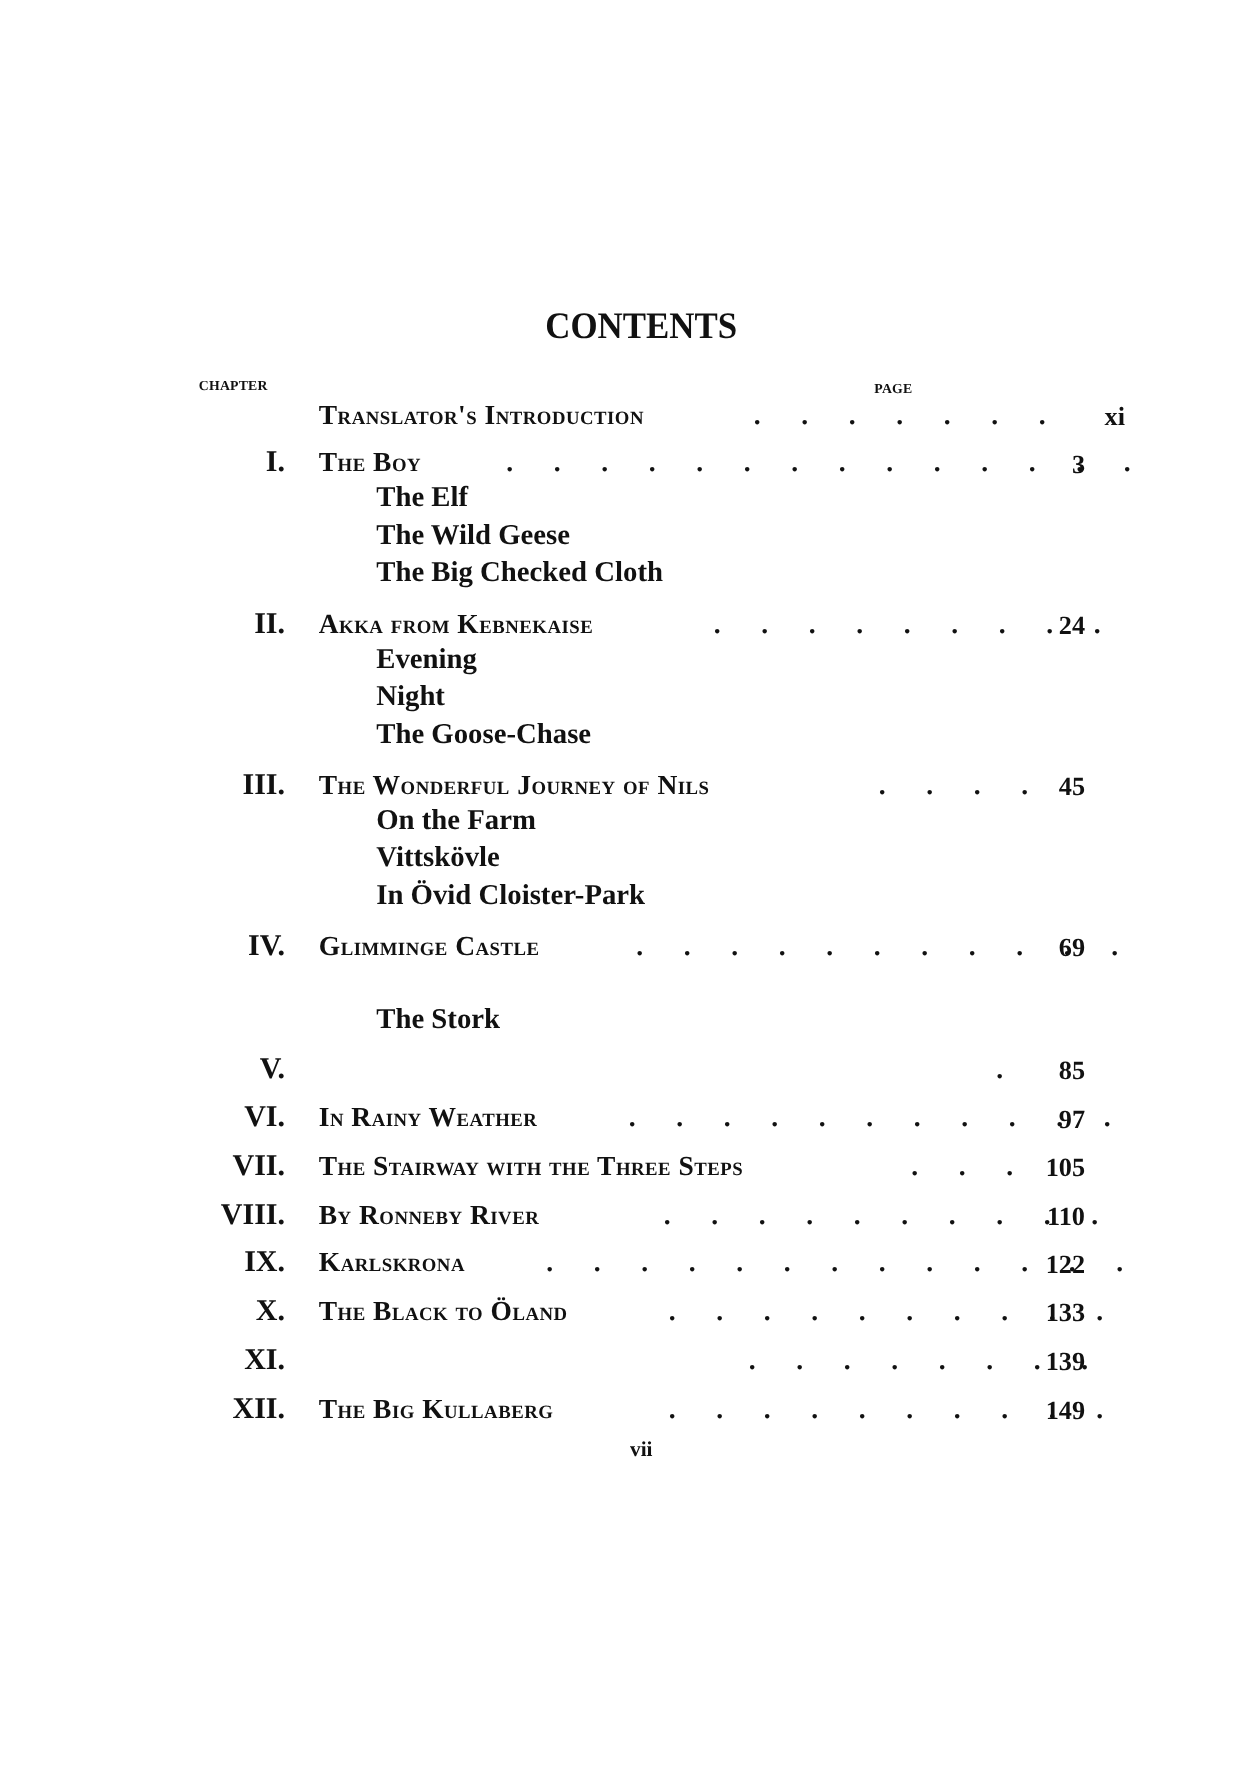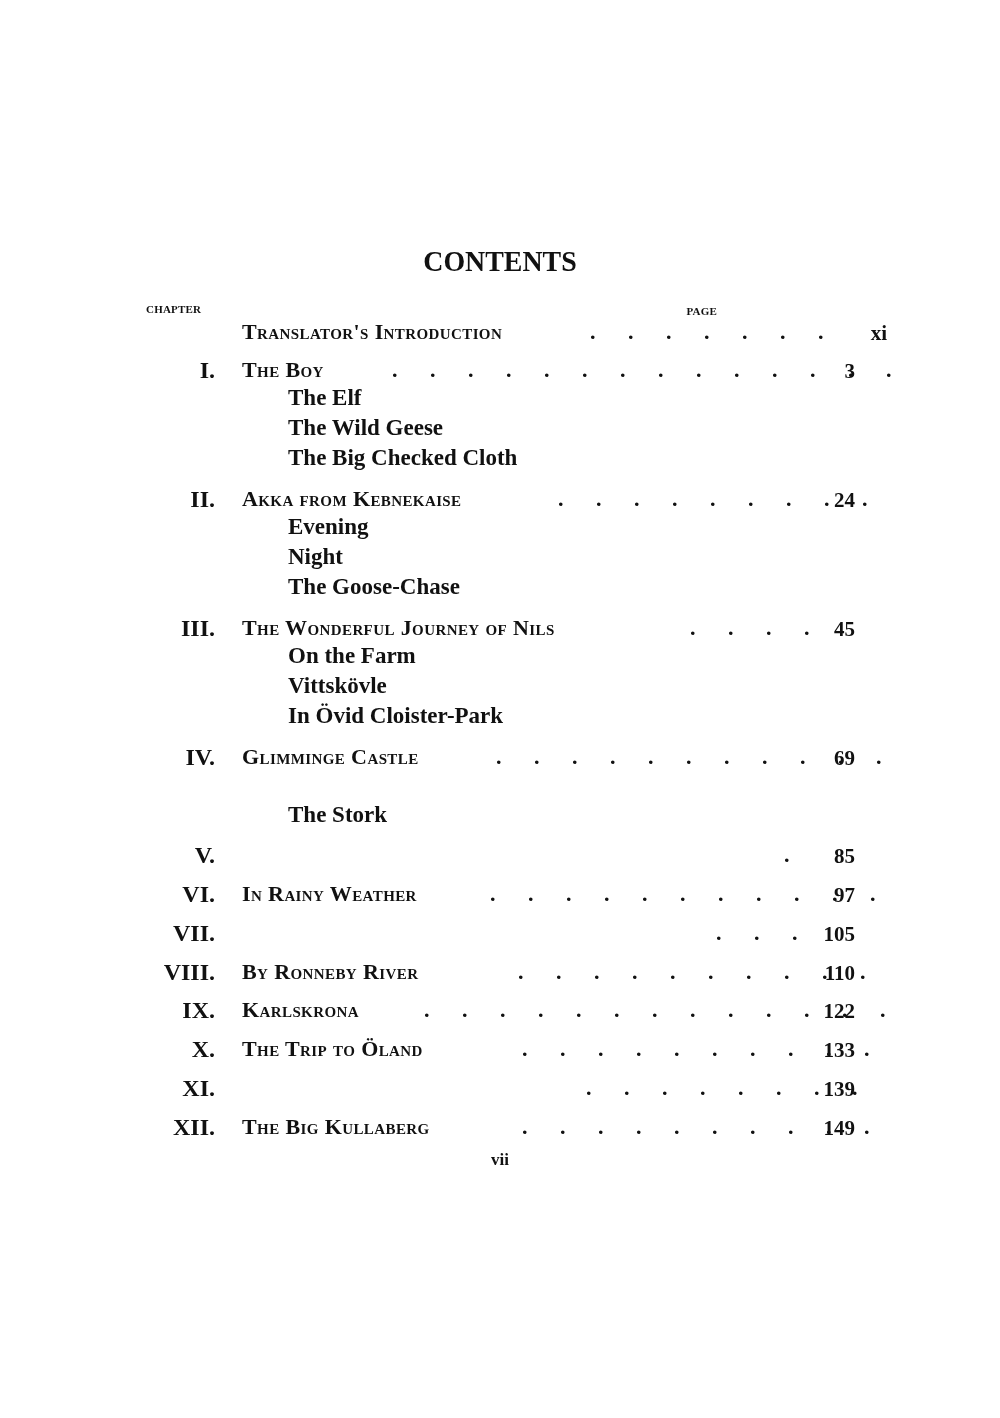--- a/index.html
+++ b/index.html
@@ -1,18 +1,18 @@
 <!DOCTYPE html>
 <html><head>
 <meta charset="utf-8">
 <style>
   html, body { margin:0; padding:0; background:#ffffff; }
   body { width:1000px; height:1418px; position:relative; overflow:hidden;
          font-family:"Liberation Serif","DejaVu Serif",serif; color:#111; }
-  .page { position:absolute; left:0; top:0; width:859px; height:1418px; }
+  .page { position:absolute; left:13px; top:0; width:859px; height:1418px; }
   .title { position:absolute; left:0; width:1000px; top:244px; text-align:center;
            font-size:30px; font-weight:bold; letter-spacing:0px; transform:scaleX(0.93); }
   .label-small { position:absolute; font-size:11px; font-weight:bold; letter-spacing:0.2px; }
   .row { position:absolute; left:0; width:1000px; height:30px; }
   .num { position:absolute; right:785px; font-weight:bold; font-size:24px; text-align:right; white-space:nowrap; }
   .ctitle { position:absolute; left:242px; font-size:22px; font-weight:bold; font-variant:small-caps;
             white-space:nowrap; letter-spacing:0.4px; }
   .dots { position:absolute; font-size:22px; font-weight:bold; white-space:nowrap; letter-spacing:13.5px; }
   .pg { position:absolute; right:145px; font-size:21px; font-weight:bold; text-align:right; white-space:nowrap; }
   .sub { position:absolute; left:288px; font-size:23px; font-weight:bold; white-space:nowrap; }
@@ -80,41 +80,42 @@
 
   <div class="row" style="top:881px;">
     <span class="num" style="top:0;">VI.</span>
     <span class="ctitle" style="top:0;">In Rainy Weather</span>
     <span class="dots" style="left:490px;top:0;">. . . . . . . . . . .</span>
     <span class="pg" style="top:2px;">97</span>
   </div>
 
   <div class="row" style="top:920px;">
     <span class="num" style="top:0;">VII.</span>
+    <span class="ctitle" style="top:0;">The Stairway with the Three Steps</span>
     <span class="dots" style="left:716px;top:0;">. . .</span>
     <span class="pg" style="top:2px;">105</span>
   </div>
 
   <div class="row" style="top:959px;">
     <span class="num" style="top:0;">VIII.</span>
     <span class="ctitle" style="top:0;">By Ronneby River</span>
     <span class="dots" style="left:518px;top:0;">. . . . . . . . . .</span>
     <span class="pg" style="top:2px;">110</span>
   </div>
 
   <div class="row" style="top:997px;">
     <span class="num" style="top:0;">IX.</span>
     <span class="ctitle" style="top:0;">Karlskrona</span>
     <span class="dots" style="left:424px;top:0;">. . . . . . . . . . . . .</span>
     <span class="pg" style="top:2px;">122</span>
   </div>
 
   <div class="row" style="top:1036px;">
     <span class="num" style="top:0;">X.</span>
-    <span class="ctitle" style="top:0;">The Trip to Öland</span>
+    <span class="ctitle" style="top:0;">The Black to Öland</span>
     <span class="dots" style="left:522px;top:0;">. . . . . . . . . .</span>
     <span class="pg" style="top:2px;">133</span>
   </div>
 
   <div class="row" style="top:1075px;">
     <span class="num" style="top:0;">XI.</span>
     <span class="dots" style="left:586px;top:0;">. . . . . . . .</span>
     <span class="pg" style="top:2px;">139</span>
   </div>
 

